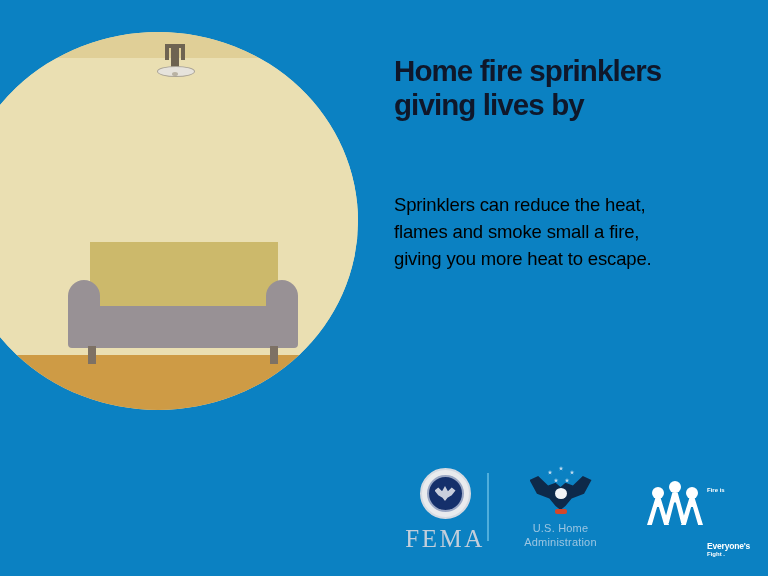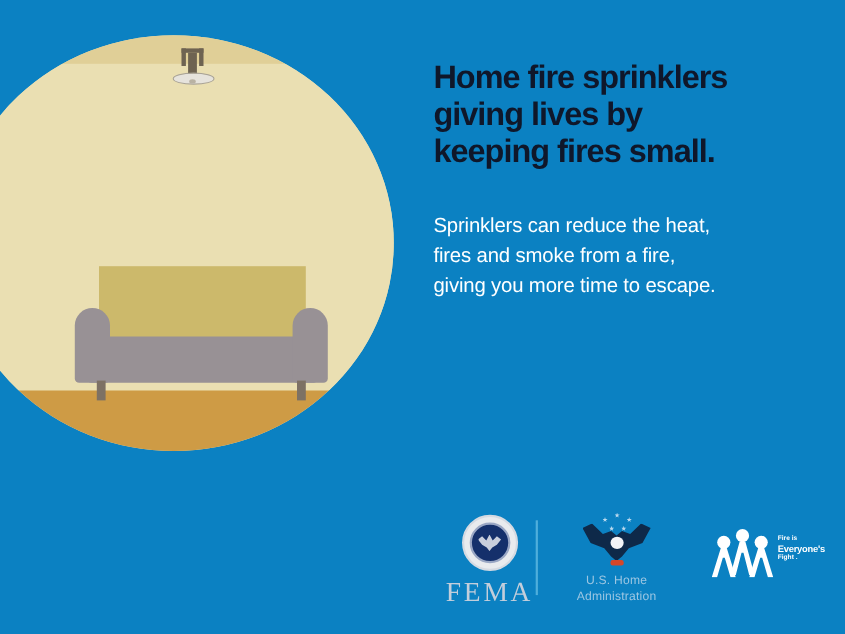--- a/index.html
+++ b/index.html
@@ -101,21 +101,21 @@
     color:#0f172a;
     font-size:29.5px;
     font-weight:bold;
     line-height:1.14;
     letter-spacing:-0.9px;
   }
   #headline .hl-line{display:block;white-space:nowrap;}
 
   #subhead{
     position:absolute;left:394px;top:192px;width:352px;
-    color:#ffffff;
+    color:#000000;
     font-size:18.5px;
     font-weight:normal;
     line-height:1.45;
     letter-spacing:-0.15px;
   }
   #subhead .sub-line{display:block;white-space:nowrap;}
 
   
   #logo-bar{
     position:absolute;left:385px;top:465px;width:370px;height:95px;
@@ -225,21 +225,21 @@
   }
   .fh1{left:5px;top:6px;}
   .fh2{left:22px;top:0px;}
   .fh3{left:39px;top:6px;}
   .feef-text{
     position:absolute;left:60px;top:8px;width:48px;
     color:#FFFFFF;
     line-height:1.18;
   }
   .feef-l1{display:block;font-size:6px;font-weight:bold;}
-  .feef-l2{display:block;font-size:8.5px;font-weight:bold;letter-spacing:-0.2px;}
+  .feef-l2{display:block;font-size:8.5px;font-weight:bold;letter-spacing:-0.2px;margin-top:47px;}
   .feef-l3{display:block;font-size:6px;font-weight:bold;}
 </style>
 </head>
 <body>
 
 <div id="poster">
 
   <div id="illustration">
     <div class="wall"></div>
     <div class="ceiling-band"></div>
@@ -261,27 +261,26 @@
       <div class="couch-arm l"></div>
       <div class="couch-arm r"></div>
       <div class="couch-leg l"></div>
       <div class="couch-leg r"></div>
     </div>
   </div>
 
   <div id="headline">
     <span class="hl-line">Home fire sprinklers</span>
     <span class="hl-line">giving lives by</span>
-    <span class="hl-line">keeping fires small.</span>
   </div>
 
   <div id="subhead">
     <span class="sub-line">Sprinklers can reduce the heat,</span>
-    <span class="sub-line">fires and smoke from a fire,</span>
-    <span class="sub-line">giving you more time to escape.</span>
+    <span class="sub-line">flames and smoke small a fire,</span>
+    <span class="sub-line">giving you more heat to escape.</span>
   </div>
 
   <div id="logo-bar">
 
     <div class="fema-logo">
       <div class="dhs-seal">
         <div class="dhs-inner">
           <div class="dhs-eagle"></div>
         </div>
       </div>

